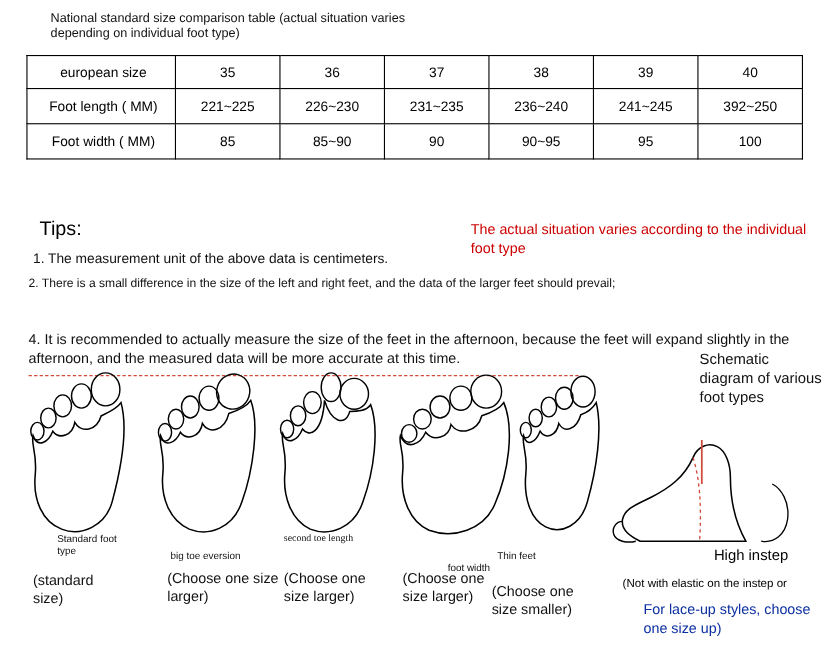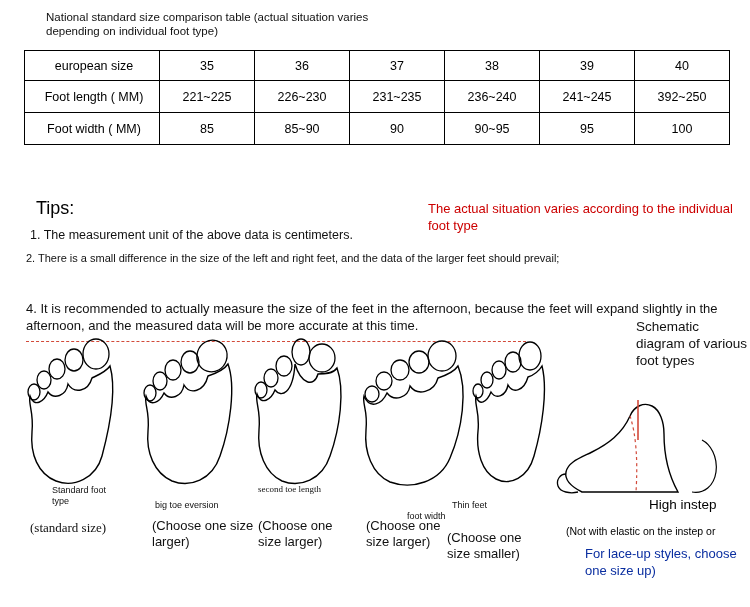--- a/index.html
+++ b/index.html
@@ -251,21 +251,21 @@
   <svg class="foot-svg" style="left:468px; top:336px;" width="90" height="160" viewBox="0 0 90 160">
     <ellipse cx="62" cy="20" rx="11" ry="14" fill="none" stroke="#000" stroke-width="1.3"></ellipse>
     <ellipse cx="45" cy="26" rx="8" ry="10" fill="none" stroke="#000" stroke-width="1.3"></ellipse>
     <ellipse cx="31" cy="34" rx="7" ry="9" fill="none" stroke="#000" stroke-width="1.3"></ellipse>
     <ellipse cx="19" cy="44" rx="6" ry="8" fill="none" stroke="#000" stroke-width="1.3"></ellipse>
     <ellipse cx="10" cy="55" rx="5" ry="7" fill="none" stroke="#000" stroke-width="1.3"></ellipse>
     <path d="M74 30 C80 54, 74 92, 66 120 C60 142, 42 150, 28 143 C14 136, 8 116, 10 95 C12 76, 6 68, 8 60 C11 71, 19 66, 23 56 C28 64, 38 60, 40 49 C45 58, 56 55, 60 41 C66 39, 71 35, 74 30 Z" fill="none" stroke="#000" stroke-width="1.4"></path>
   </svg>
 
   <div class="foot-caption" style="left:52px; top:485px; width:70px;">Standard foot type</div>
-  <div class="foot-sub" style="left:30px; top:520px; width:80px;font-family:Liberation Serif, serif;">(standard size)</div>
+  <div class="foot-sub" style="left:30px; top:520px; width:80px;">(standard size)</div>
 
   <div class="foot-caption" style="left:155px; top:500px; width:90px;">big toe eversion</div>
   <div class="foot-sub" style="left:152px; top:518px; width:105px;">(Choose one size larger)</div>
 
   <div class="foot-caption" style="left:258px; top:484px; width:95px;font-family:Liberation Serif, serif;">second toe length</div>
   <div class="foot-sub" style="left:258px; top:518px; width:95px;">(Choose one size larger)</div>
 
   <div class="foot-caption" style="left:383px; top:511px; width:80px;margin-left:24px;">foot width</div>
   <div class="foot-sub" style="left:366px; top:518px; width:78px;">(Choose one size larger)</div>
 

